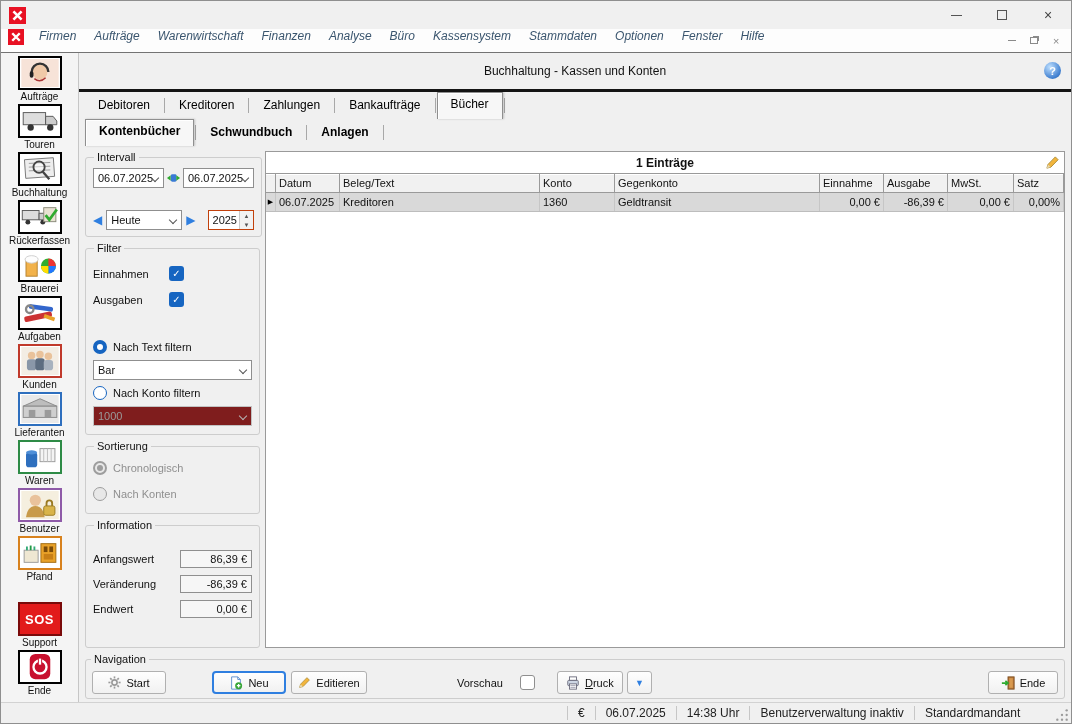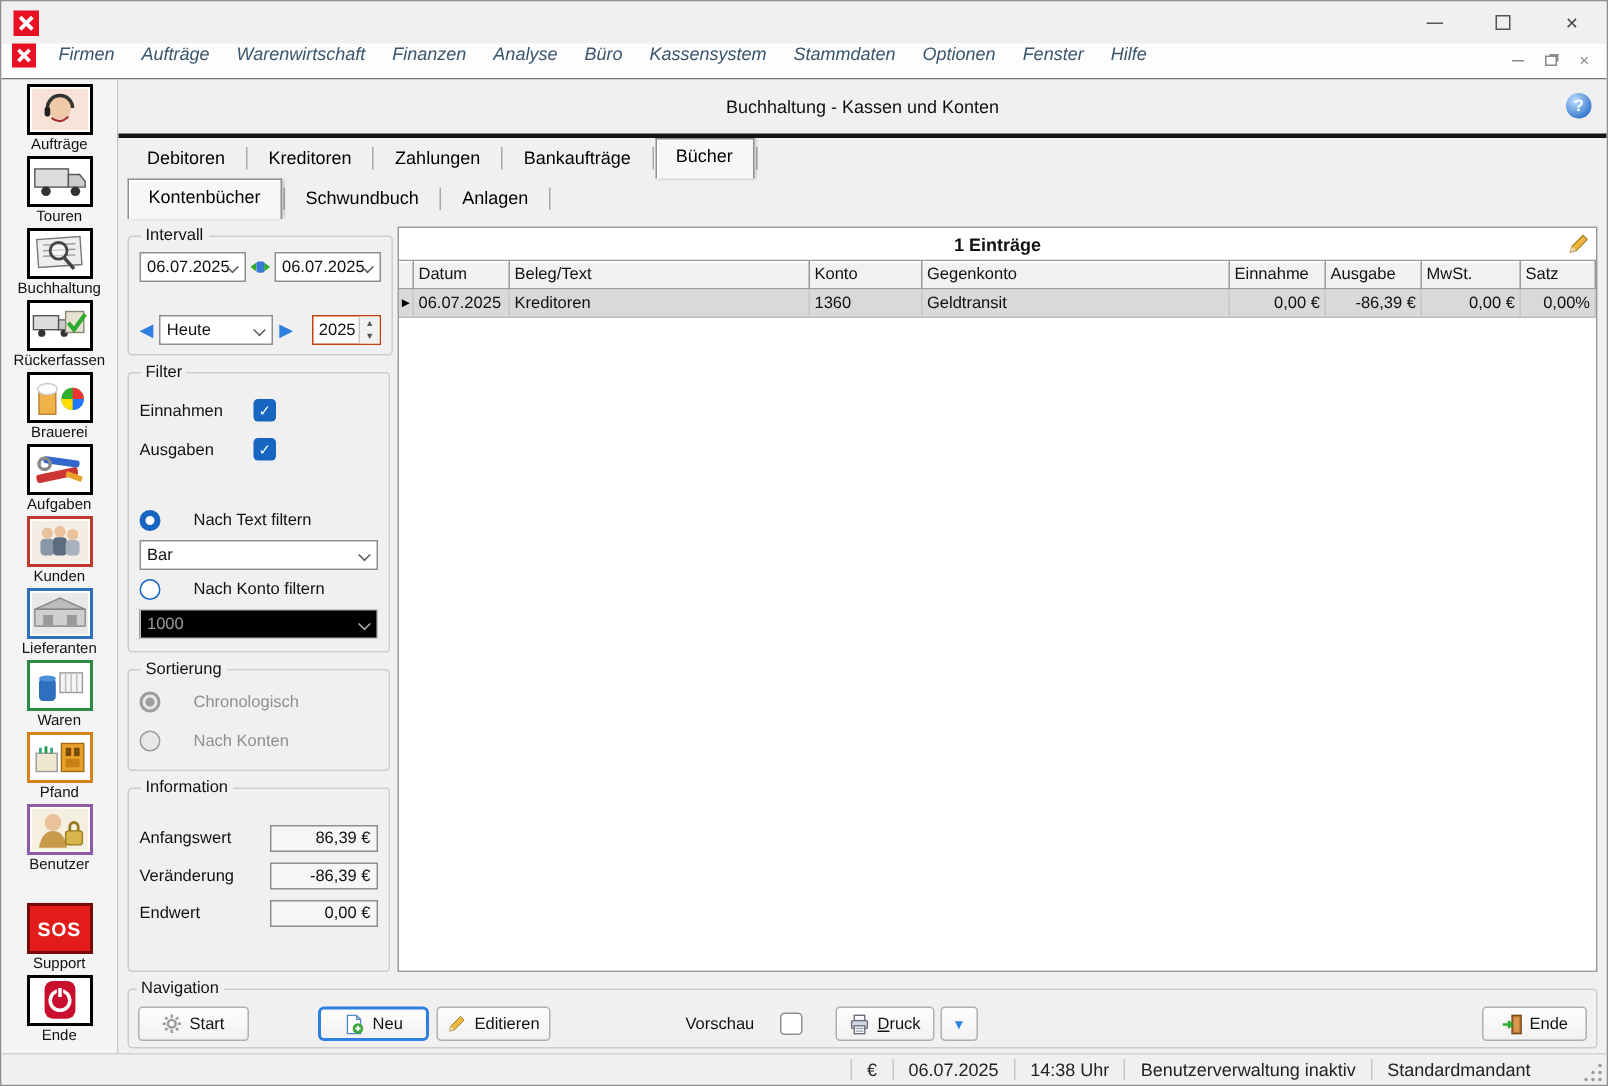--- a/index.html
+++ b/index.html
@@ -40,57 +40,57 @@
 
   .content { flex:1; display:flex; flex-direction:column; min-width:0; background:#f0f0f0; }
   .content-header { height:36px; flex:0 0 36px; position:relative; display:flex; align-items:center; justify-content:center; font-size:12px; }
   .help-btn { position:absolute; right:10px; top:9px; width:17px; height:17px; border-radius:50%;
     background:radial-gradient(circle at 35% 30%, #bfe0ff, #3f7fd0 70%, #2a5a9a); color:#fff; font-size:11px; font-weight:bold;
     display:flex; align-items:center; justify-content:center; }
 
   
   .tabs-block { border-top:3px solid #141414; flex:0 0 auto; }
   .tab-row { display:flex; align-items:flex-end; height:26px; padding-left:6px; }
-  .tab-row.second { height:27px; }
+  .tab-row.second { height:27px;font-weight:bold; }
   .tab { font-size:12px; padding:4px 13px 6px; color:#000; white-space:nowrap; cursor:default; }
   .tab.active { background:#f7f7f7; border:1px solid #8f8f8f; border-bottom:none; padding-bottom:8px; margin-bottom:-1px;
     box-shadow:inset 1px 1px 0 #fff, 1px 0 2px rgba(0,0,0,.2); position:relative; z-index:2;margin-top:24px; }
   .tabsep { width:1px; height:15px; background:#a8a8a8; margin:0 1px 5px; }
 
   
   .content-body { flex:1; display:flex; padding:6px 6px 2px; min-height:0; }
   fieldset { border:1px solid #cdcdcd; border-radius:3px; padding:3px 7px 6px; background:#f0f0f0; }
   legend { font-size:11px; padding:0 3px; margin-left:1px; color:#111; }
   .left-panel { width:175px; flex:0 0 175px; display:flex; flex-direction:column; }
   .left-panel fieldset { margin-bottom:5px; }
   .left-panel fieldset.fs-info { flex:1; margin-bottom:0; }
 
   .combo { position:relative; background:#fff; border:1px solid #8f8f8f; height:20px; font-size:11px;
     display:flex; align-items:center; padding:0 16px 0 4px; white-space:nowrap; }
   .combo .chev { position:absolute; right:5px; top:6px; width:6px; height:6px; border-right:1px solid #555; border-bottom:1px solid #555; transform:rotate(45deg); }
-  .combo.disabled { background:#000000; color:#9a9a9a; border-color:#c2c2c2; }
+  .combo.disabled { background:#7f1d1d; color:#9a9a9a; border-color:#c2c2c2; }
   .combo.disabled .chev { border-color:#b5b5b5; }
 
   .row-dates { display:flex; align-items:center; gap:2px; margin-top:2px; }
   .combo.date { width:71px; flex:0 0 71px; }
   .link-ico { flex:0 0 15px; display:flex; }
   .row-preset { display:flex; align-items:center; margin-top:22px; gap:4px; }
   .nav-arrow { color:#2f7fe0; font-size:12px; line-height:1; }
   .combo.preset { width:76px; }
   .spinner { margin-left:auto; width:46px; height:20px; border:1px solid #c2410c; background:#fff; display:flex; align-items:stretch; }
   .spinner .val { flex:1; font-size:11px; display:flex; align-items:center; justify-content:flex-end; padding-right:2px; }
   .spin-btns { width:14px; display:flex; flex-direction:column; border-left:1px solid #c9c9c9; }
   .spin-btns span { flex:1; font-size:6px; color:#555; display:flex; align-items:center; justify-content:center; background:#f2f2f2; }
 
   .chk-row { display:flex; align-items:center; font-size:11px; margin:9px 0 11px; }
   .chk-row .lbl { width:64px; }
   .cb { width:15px; height:15px; border-radius:3px; background:#1665c1; color:#fff; font-size:10px; display:flex; align-items:center; justify-content:center; margin-left:12px; }
   .cb.empty { background:#fff; border:1px solid #8f8f8f; margin-left:0; }
 
-  .radio-row { display:flex; align-items:center; font-size:11px; margin:6px 0 6px; gap:22px; }
+  .radio-row { display:flex; align-items:center; font-size:11px; margin:6px 0 6px; gap:6px; }
   .radio { width:14px; height:14px; border-radius:50%; border:1px solid #1665c1; background:#fff; flex:0 0 14px; position:relative; }
   .radio.sel { border:4px solid #1665c1; }
   .radio.dis { border-color:#9d9d9d; background:#e8e8e8; }
   .radio.dis.sel { border:2px solid #9d9d9d; }
   .radio.dis.sel i { display:block; width:6px; height:6px; border-radius:50%; background:#9d9d9d; margin:2px; }
   .radio-row.gray { color:#8f8f8f; }
   .filter-gap { height:16px; }
 
   .fs-info .info-rows { margin-top:16px; }
   .info-row { display:flex; align-items:center; font-size:11px; margin-bottom:7px; }
@@ -289,46 +289,46 @@
               <line x1="24" y1="6" x2="24" y2="20" stroke="#bbb"></line>
               <line x1="28" y1="6" x2="28" y2="20" stroke="#bbb"></line>
               <line x1="32" y1="6" x2="32" y2="20" stroke="#bbb"></line>
               <rect x="5" y="10" width="12" height="16" rx="3" fill="#2e6fbe"></rect>
               <ellipse cx="11" cy="10" rx="6" ry="2.2" fill="#4f8fd8"></ellipse>
             </svg>
         </div>
         <div class="sb-label">Waren</div>
       </div>
       <div class="sb-item">
+        <div class="sb-icon b-purple">
+          <svg width="38" height="28" viewBox="0 0 40 30">
+              <rect width="40" height="30" fill="#f5efdf"></rect>
+              <circle cx="15" cy="10" r="6" fill="#e9c29b"></circle>
+              <path d="M5 28q2-12 10-12t10 12z" fill="#c89a4a"></path>
+              <rect x="24" y="16" width="12" height="10" rx="2" fill="#d9b44a" stroke="#9a7a20"></rect>
+              <path d="M27 16v-3a3 3 0 0 1 6 0v3" fill="none" stroke="#9a7a20" stroke-width="2"></path>
+            </svg>
+        </div>
+        <div class="sb-label">Benutzer</div>
+      </div>
+      <div class="sb-item">
         <div class="sb-icon b-orange">
           <svg width="38" height="28" viewBox="0 0 40 30">
               <rect width="40" height="30" fill="#fff"></rect>
               <rect x="21" y="5" width="16" height="20" fill="#e9a229" stroke="#a06a10"></rect>
               <rect x="24" y="8" width="4" height="6" fill="#7a4a08"></rect>
               <rect x="30" y="8" width="4" height="6" fill="#7a4a08"></rect>
               <rect x="24" y="16" width="10" height="6" fill="#c87f16"></rect>
               <rect x="3" y="12" width="15" height="13" fill="#efe7d2" stroke="#999"></rect>
               <line x1="6" y1="12" x2="6" y2="8" stroke="#3a7" stroke-width="2"></line>
               <line x1="10" y1="12" x2="10" y2="7" stroke="#294" stroke-width="2"></line>
               <line x1="14" y1="12" x2="14" y2="8" stroke="#3a7" stroke-width="2"></line>
             </svg>
         </div>
         <div class="sb-label">Pfand</div>
-      </div>
-      <div class="sb-item">
-        <div class="sb-icon b-purple">
-          <svg width="38" height="28" viewBox="0 0 40 30">
-              <rect width="40" height="30" fill="#f5efdf"></rect>
-              <circle cx="15" cy="10" r="6" fill="#e9c29b"></circle>
-              <path d="M5 28q2-12 10-12t10 12z" fill="#c89a4a"></path>
-              <rect x="24" y="16" width="12" height="10" rx="2" fill="#d9b44a" stroke="#9a7a20"></rect>
-              <path d="M27 16v-3a3 3 0 0 1 6 0v3" fill="none" stroke="#9a7a20" stroke-width="2"></path>
-            </svg>
-        </div>
-        <div class="sb-label">Benutzer</div>
       </div>
       <div class="sb-spacer"></div>
       <div class="sb-item">
         <div class="sb-icon sos">
             <span>SOS</span>
           </div>
         <div class="sb-label">Support</div>
       </div>
       <div class="sb-item">
         <div class="sb-icon">

